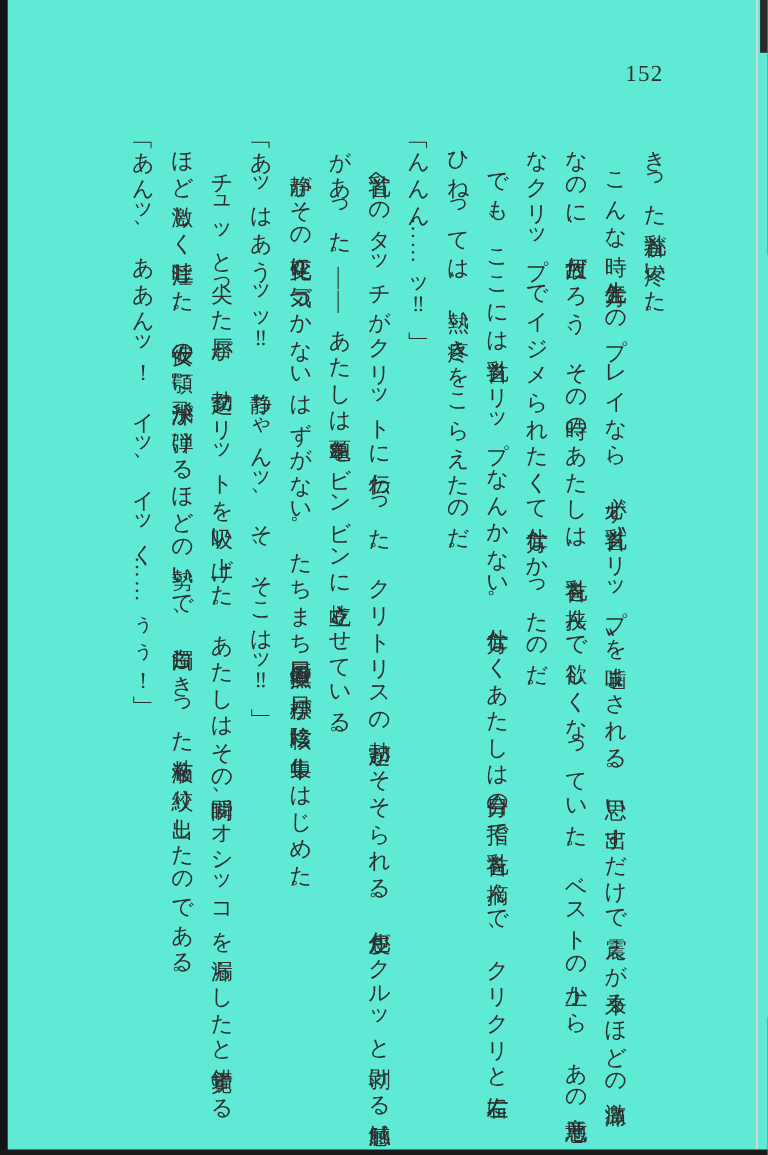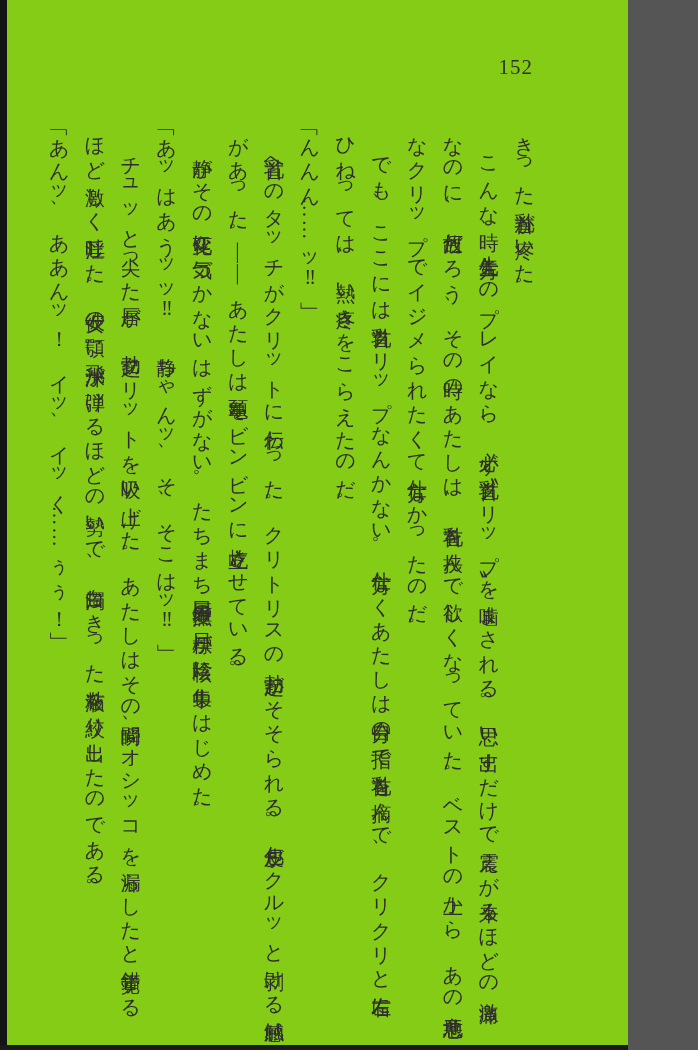--- a/index.html
+++ b/index.html
@@ -2,23 +2,23 @@
 <html><head>
 <meta charset="utf-8">
 <style>
   html, body {
     margin: 0;
     padding: 0;
     background: #555;
   }
   .page {
     position: relative;
-    width: 628px;
+    width: 698px;
     height: 1050px;
-    background: #84cc16;
+    background: #5eead4;
     overflow: hidden;
     font-family: "Liberation Serif", "DejaVu Serif", serif;
   }
   
   .edge-left {
     position: absolute;
     left: 0; top: 0;
     width: 7px; height: 1050px;
     background: #141414;
   }

